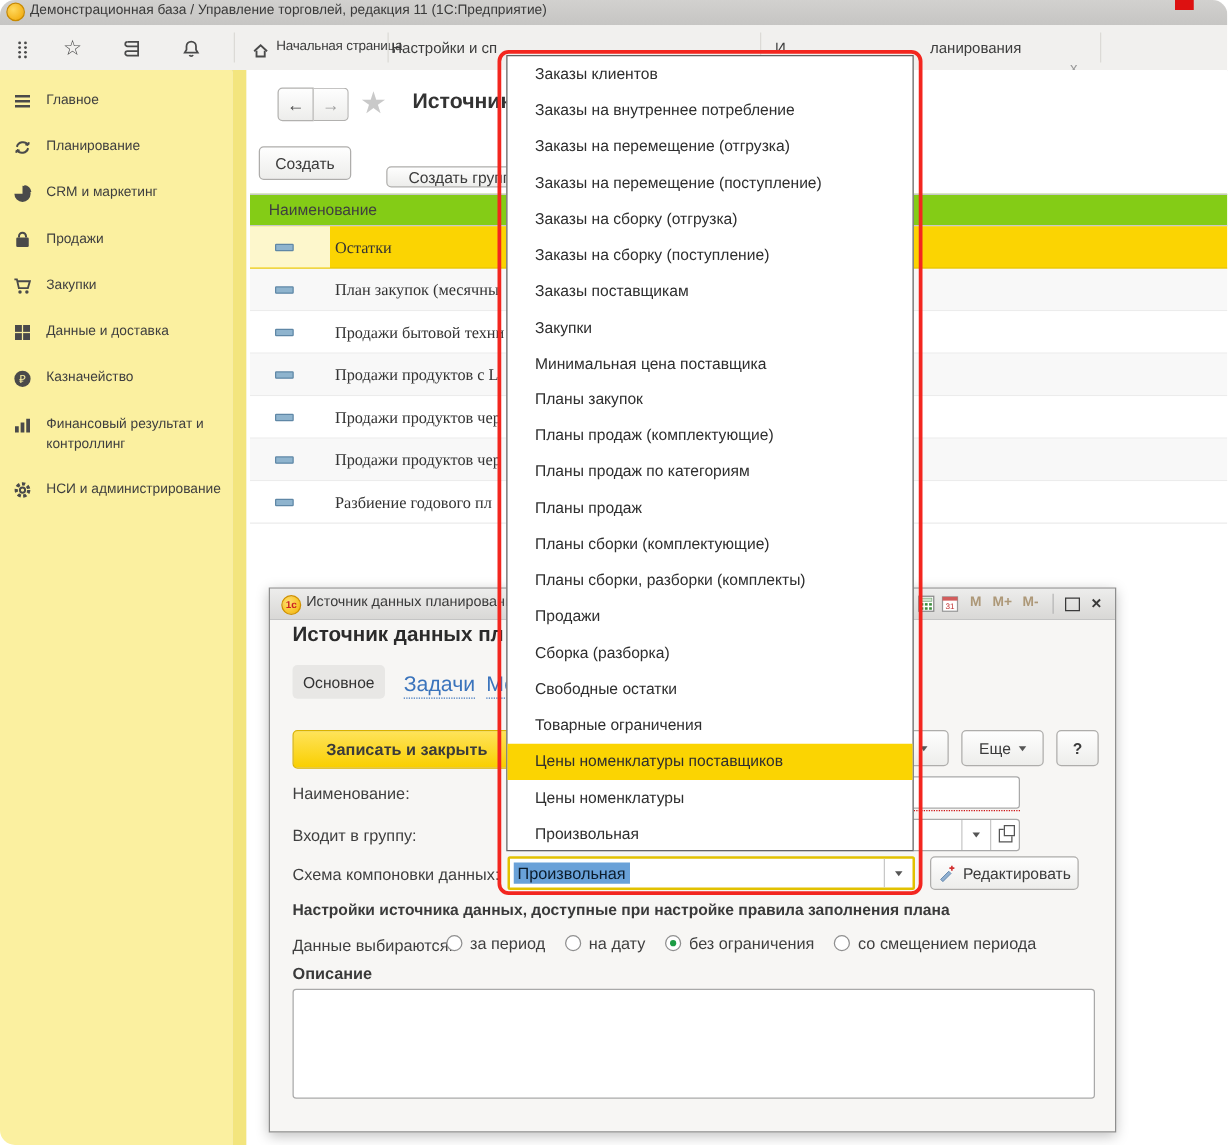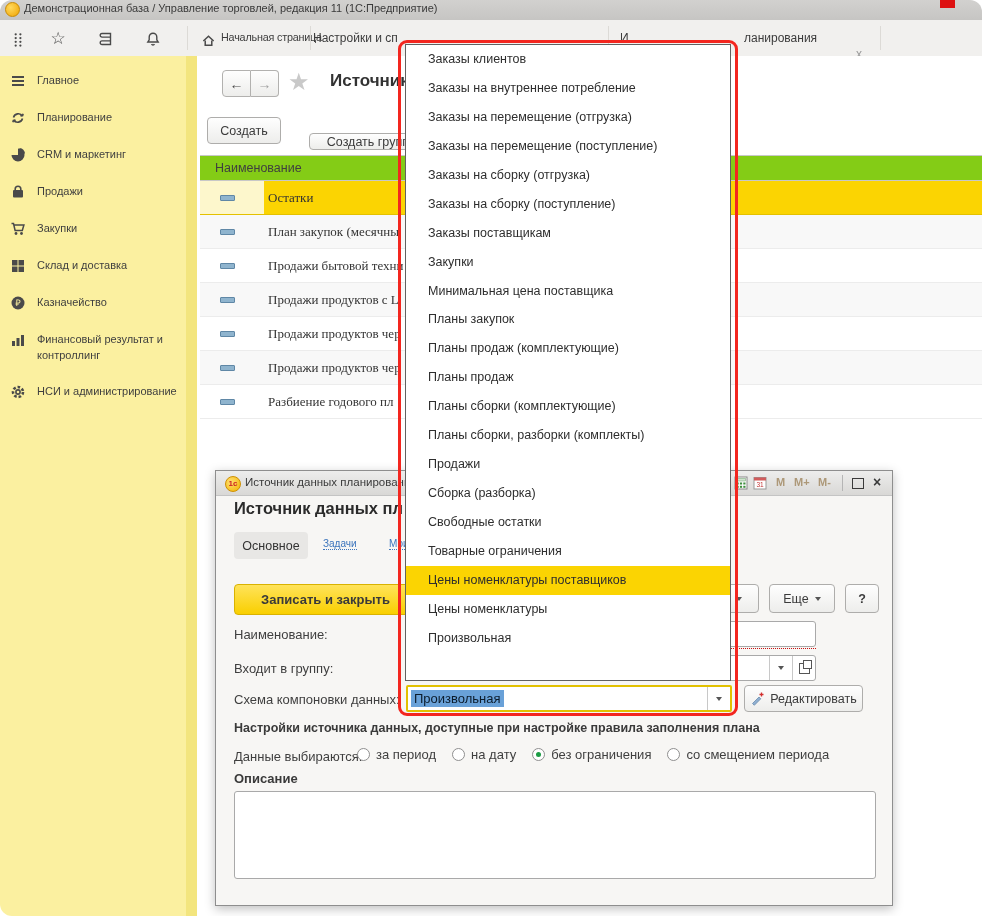--- a/index.html
+++ b/index.html
@@ -67,21 +67,21 @@
     color:#c22;font-size:8px;font-weight:bold;text-align:center;line-height:14px;}
   .mttext{position:absolute;left:29px;top:5px;font-size:11.5px;color:#3a3a3a;white-space:nowrap;}
   .mico{position:absolute;top:5px;}
   .mem{position:absolute;top:5px;font-size:11px;font-weight:bold;color:#ad9878;}
   .msep{position:absolute;top:4px;width:1px;height:16px;background:#b5b5b5;}
   .mmax{position:absolute;top:7px;width:10px;height:9px;border:1.6px solid #3a3a3a;}
   .mclose{position:absolute;top:3px;font-size:14px;color:#3a3a3a;font-weight:bold;}
   .mheading{position:absolute;left:18px;top:28px;font-size:16.5px;font-weight:bold;color:#2b2b2b;white-space:nowrap;}
   .mtab-pill{position:absolute;left:18px;top:61px;width:74px;height:27px;background:#e8e7e5;border-radius:4px;
     display:flex;align-items:center;justify-content:center;font-size:12.5px;color:#333;}
-  .mlink{position:absolute;top:67px;font-size:10px;color:#3b74bc;border-bottom:1px dotted #3b74bc;white-space:nowrap;}
+  .mlink{position:absolute;top:67px;font-size:17px;color:#3b74bc;border-bottom:1px dotted #3b74bc;white-space:nowrap;}
   .savebtn{position:absolute;left:18px;top:113px;width:181px;height:29px;background:linear-gradient(#ffe35a,#f9cf00);
     border:1px solid #d9b200;border-radius:4px;font-weight:bold;font-size:13px;color:#3a3a3a;
     display:flex;align-items:center;justify-content:center;}
   .fragbtn{position:absolute;left:497px;top:113px;width:46px;height:29px;}
   .morebtn{position:absolute;left:553px;top:113px;width:66px;height:29px;}
   .helpbtn{position:absolute;left:629px;top:113px;width:34px;height:29px;font-weight:bold;}
   .arrow{display:inline-block;width:0;height:0;border-left:3.5px solid transparent;border-right:3.5px solid transparent;
     border-top:4.5px solid #555;margin-left:6px;}
   .flabel{position:absolute;left:18px;font-size:13px;color:#3f3f3f;white-space:nowrap;}
   .finput{position:absolute;left:190px;width:410px;height:26px;background:#fff;border:1px solid #a9a9a9;border-radius:3px;box-sizing:border-box;}
@@ -219,21 +219,21 @@
         <span class="slabel">Закупки</span>
       </div>
 
       <div class="sitem">
         <span class="sicon"><svg viewBox="0 0 16 16" width="16" height="16" fill="#4a4a4a">
             <rect x="2" y="2" width="5.5" height="5.5"></rect>
             <rect x="8.5" y="2" width="5.5" height="5.5"></rect>
             <rect x="2" y="8.5" width="5.5" height="5.5"></rect>
             <rect x="8.5" y="8.5" width="5.5" height="5.5"></rect>
           </svg></span>
-        <span class="slabel">Склад и доставка</span>
+        <span class="slabel">Данные и доставка</span>
       </div>
 
       <div class="sitem">
         <span class="sicon"><svg viewBox="0 0 16 16" width="16" height="16">
             <circle cx="8" cy="8" r="6.5" fill="#4a4a4a"></circle>
             <text x="8" y="11.2" font-size="9" fill="#fbf0a0" text-anchor="middle">₽</text>
           </svg></span>
         <span class="slabel">Казначейство</span>
       </div>
 
@@ -435,20 +435,21 @@
       <div class="ditem">Заказы поставщикам</div>
 
       <div class="ditem">Закупки</div>
 
       <div class="ditem">Минимальная цена поставщика</div>
 
       <div class="ditem">Планы закупок</div>
 
       <div class="ditem">Планы продаж (комплектующие)</div>
 
+      <div class="ditem">Планы продаж по категориям</div>
 
       <div class="ditem">Планы продаж</div>
 
       <div class="ditem">Планы сборки (комплектующие)</div>
 
       <div class="ditem">Планы сборки, разборки (комплекты)</div>
 
       <div class="ditem">Продажи</div>
 
       <div class="ditem">Сборка (разборка)</div>

